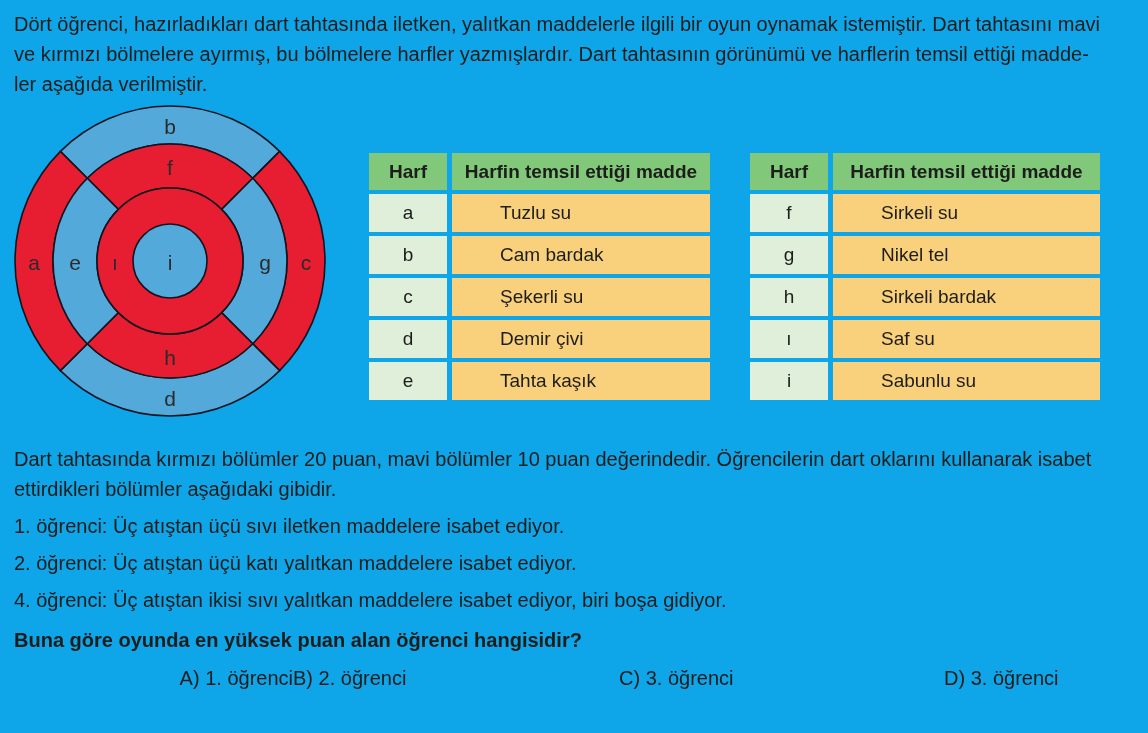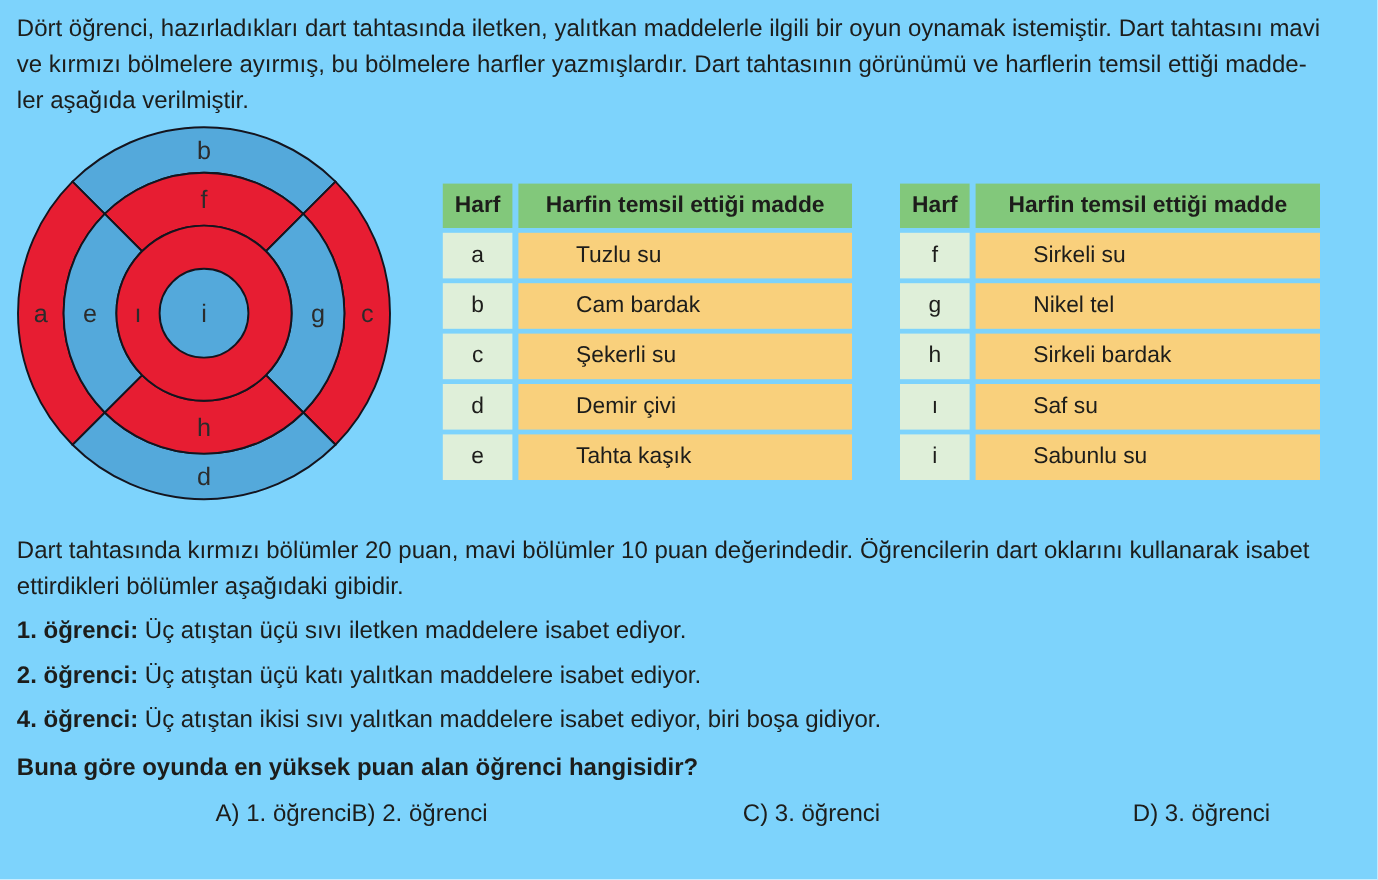--- a/index.html
+++ b/index.html
@@ -1,39 +1,39 @@
 <!DOCTYPE html>
 <html style="--header-green: #82c87b; --row-green: #dfefd9; --row-yellow: #f9d07c;"><head>
 <meta charset="utf-8">
 <style>
   html,body{margin:0;padding:0;background:#ffffff;}
   .page{
     width:1148px;height:733px;box-sizing:border-box;
     padding:0 14px;position:relative;overflow:hidden;
-    background:#7dd3fc;color:#1d1d1b;
+    background:#0ea5e9;color:#1d1d1b;
     font-family:"Liberation Sans",sans-serif;
   }
   .intro{margin:0;padding-top:9px;font-size:20px;line-height:30px;white-space:pre-line;}
   .figure-row{position:relative;height:315px;margin-top:5px;}
   #dartboard{position:absolute;left:-2px;top:-1px;}
   #dartboard text{font-family:"Liberation Sans",sans-serif;font-size:21px;fill:#2b2b2b;text-anchor:middle;dominant-baseline:central;}
   .mtable{position:absolute;top:49px;display:flex;flex-direction:column;gap:4px;}
   #table1{left:355px;width:341px;}
   #table2{left:736px;width:350px;}
   .trow{display:flex;gap:5px;height:38px;flex:none;}
   .trow.thead{height:37px;}
   .cell{display:flex;align-items:center;justify-content:center;font-size:19px;}
-  .cell.harf{width:58px;flex:none;background:var(--row-green,#dfefd9);}
+  .cell.harf{width:78px;flex:none;background:var(--row-green,#dfefd9);}
   .cell.madde{flex:1;background:var(--row-yellow,#f9d07c);justify-content:flex-start;padding-left:48px;text-align:right;}
   .trow.thead .cell{background:var(--header-green,#82c87b);font-weight:bold;}
   .trow.thead .cell.madde{justify-content:center;padding-left:0;}
   .points{margin:0;padding-top:25px;font-size:20px;line-height:30px;white-space:pre-line;}
   .students{margin-top:7px;}
   .student{font-size:20px;line-height:30px;margin-bottom:7px;}
-  .student b{font-weight:bold;}
+  .student b{font-weight:normal;}
   .question{margin:0;padding-top:3px;font-size:20px;line-height:30px;font-weight:bold;}
   .options{display:flex;margin-top:8px;padding-left:4px;font-size:20px;line-height:30px;}
   .option{flex:none;}
   .option:nth-child(1){width:275px;text-align:right;}
   .option:nth-child(2){width:326px;}
   .option:nth-child(3){width:325px;}
 </style>
 </head>
 <body>
 

